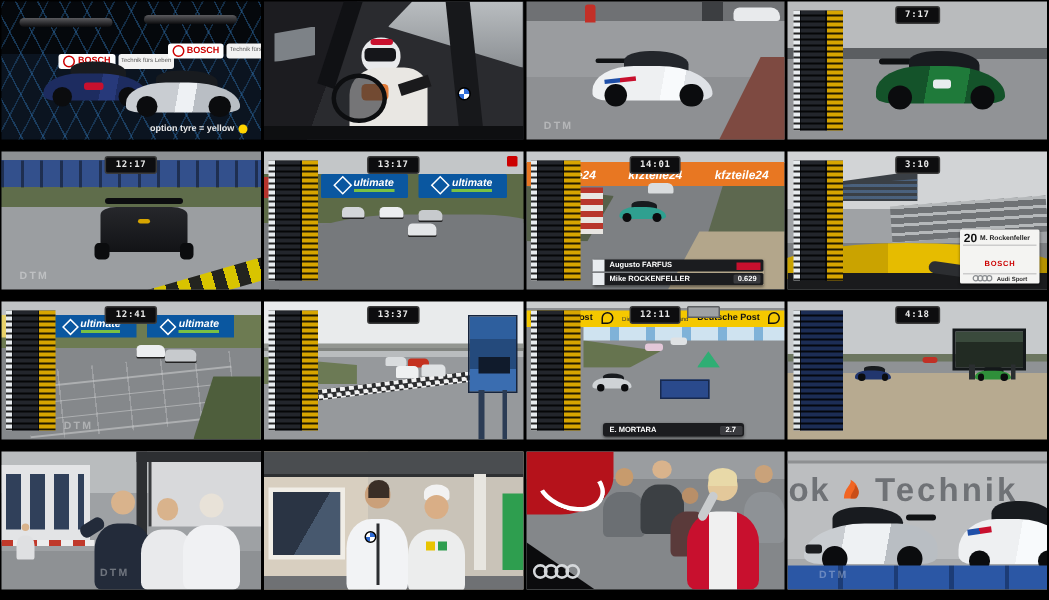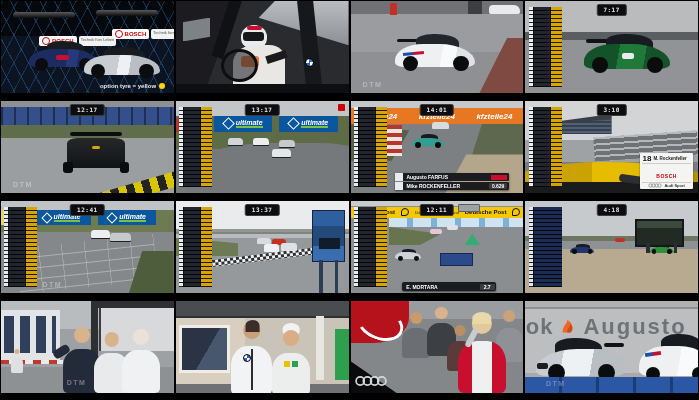--- a/index.html
+++ b/index.html
@@ -224,21 +224,21 @@
       <i class="abs" style="left:16%;top:20%;width:34%;height:16%;background:repeating-linear-gradient(rgba(90,130,180,.5) 0 2px, transparent 2px 4px);clip-path:polygon(0 30%,100% 0,100% 100%,0 100%);"></i>
       <i class="abs" style="right:0;top:36%;width:60%;height:26%;background:repeating-linear-gradient(#b5b8ba 0 2px,#6f7275 2px 6px);transform:rotate(-4deg);"></i>
       <i class="abs" style="left:-6%;bottom:8%;width:112%;height:26%;background:linear-gradient(90deg,#caa300 0 40%, #e6bc00 40% 75%, #b59200 75% 100%);border-radius:60% 70% 0 0/100% 100% 0 0;"></i>
       <i class="abs" style="left:0;bottom:0;width:100%;height:12%;background:#1a1b1d;"></i>
       <i class="abs" style="right:26%;bottom:10%;width:20%;height:9%;background:#2c2e31;border-radius:4px;transform:rotate(8deg);"></i>
       <div class="timer"><span>3:10</span></div>
       <div class="tower"></div>
 
       <div class="abs card" style="right:3%;bottom:4%;width:28%;background:#f4f4f2;border-radius:1px;padding:1px 2px;">
         <div style="display:flex;align-items:center;gap:2px;border-bottom:1px solid #ccc;">
-          <span style="font-size:8px;font-weight:700;color:#111;">18</span>
+          <span style="font-size:8px;font-weight:700;color:#111;">20</span>
           <span style="font-size:4.5px;font-weight:700;color:#222;white-space:nowrap;">M. Rockenfeller</span>
         </div>
         <div style="text-align:center;border-bottom:1px solid #ccc;">
           <span style="font-size:5px;font-weight:700;color:#c00;letter-spacing:.5px;">BOSCH</span>
         </div>
         <div style="display:flex;align-items:center;gap:2px;justify-content:center;">
           <svg width="14" height="5" viewBox="0 0 28 10">
               <g fill="none" stroke="#8a8d90" stroke-width="1.6">
                 <circle cx="5" cy="5" r="3.4"></circle>
                 <circle cx="11" cy="5" r="3.4"></circle>
@@ -442,21 +442,21 @@
 
   <div class="cell">
     <div class="scene" style="background:linear-gradient(#aeb0b2 0 8%, #bcbec0 8% 78%, #a7a9ab 78% 100%);">
       <i class="abs" style="left:0;top:7%;width:100%;height:2%;background:#8e9092;"></i>
       <div class="abs" style="left:0;top:14%;width:100%;display:flex;align-items:center;gap:6px;">
         <span style="font-size:22px;font-weight:700;color:#6f7276;letter-spacing:1px;margin-left:-14px;">ook</span>
         <svg width="18" height="18" viewBox="0 0 20 20">
             <path d="M4 16 C4 8, 10 6, 9 2 C15 5, 16 11, 12 16 Z" fill="#f26522"></path>
             <path d="M9 16 C9 11, 13 10, 12 6 C16 9, 16 13, 13 16 Z" fill="#c94e18"></path>
           </svg>
-        <span style="font-size:22px;font-weight:700;color:#6f7276;letter-spacing:2px;">Augusto</span>
+        <span style="font-size:22px;font-weight:700;color:#6f7276;letter-spacing:2px;">Technik</span>
       </div>
 
       <div class="car" style="left:6%;top:40%;width:52%;height:44%;">
         <i class="wing abs" style="left:auto;right:2%;width:22%;"></i>
         <i class="cwin abs" style="left:22%;right:26%;"></i>
         <i class="cbody abs" style="background:linear-gradient(100deg,#c9cdd1 0 30%, #eef1f3 30% 62%, #b9bec3 62% 100%);border-radius:45% 30% 12% 12%/80% 60% 20% 20%;"></i>
         <i class="abs" style="left:2%;top:62%;width:12%;height:16%;background:#1b1d20;border-radius:2px;"></i>
         <i class="wheel r abs" style="left:14%;"></i>
         <i class="wheel f abs" style="right:12%;"></i>
       </div>

